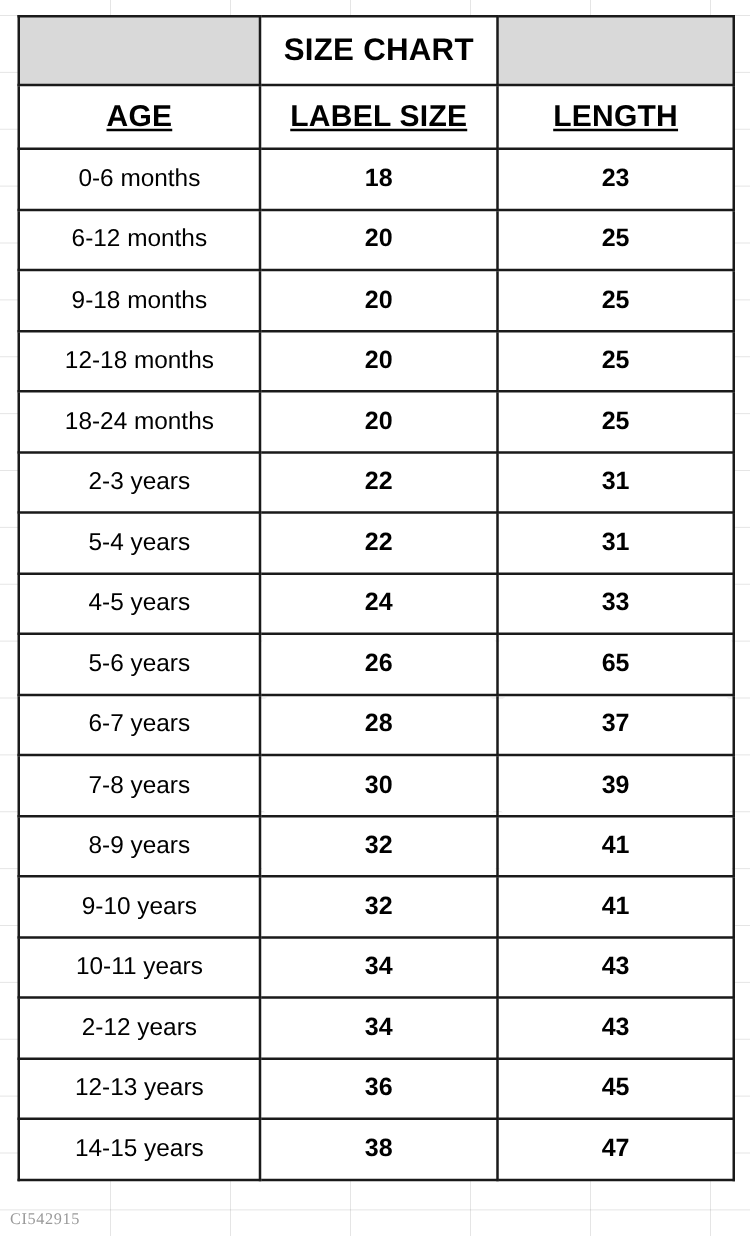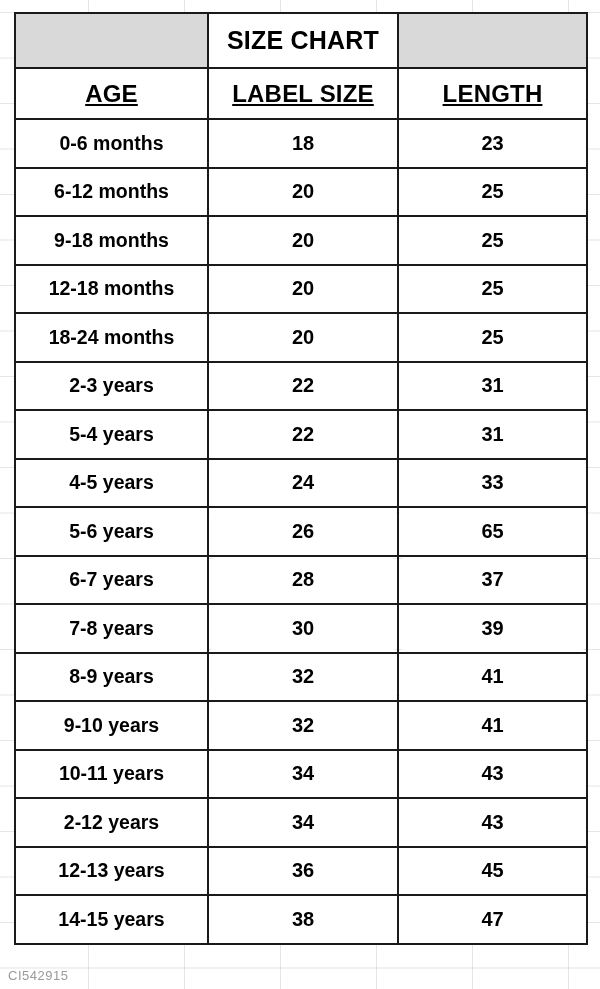--- a/index.html
+++ b/index.html
@@ -78,37 +78,37 @@
     text-decoration: underline;
   }
 
   
   .body-row td {
     height: 44.5px;
     font-size: 19.5px;
     font-weight: bold;
   }
   .body-row td.age {
-    font-weight: bold;
+    font-weight: normal;
   }
   .body-row td.num {
     font-weight: bold;
     font-size: 20px;
     border-radius: 12px;
   }
 
   .watermark {
     position: absolute;
     left: 8px;
     bottom: 6px;
     font-size: 13px;
     color: #9a9a9a;
     letter-spacing: 0.5px;
     z-index: 2;
-    font-family: Liberation Sans, sans-serif;
+    font-family: Liberation Serif, serif;
   }
 </style>
 </head>
 <body>
 
 <div class="sheet-grid"></div>
 
 <div class="table-wrap">
   <table class="size-chart">
     <colgroup>

